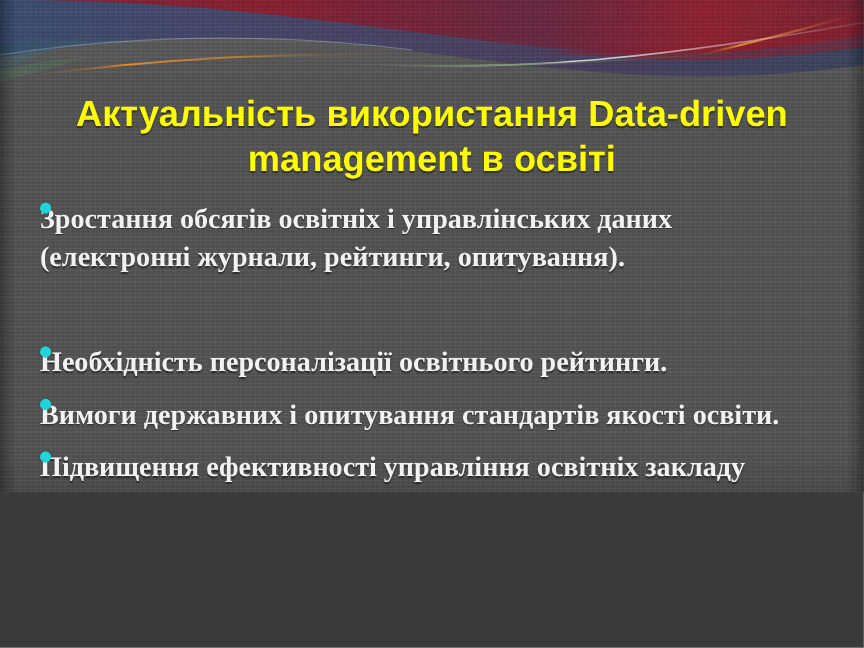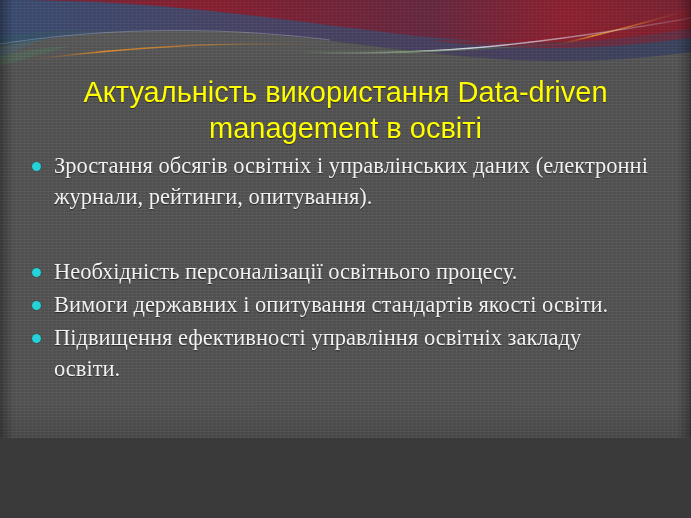--- a/index.html
+++ b/index.html
@@ -4,25 +4,26 @@
 <title>Slide</title>
 <style>
   html, body {
     margin: 0;
     padding: 0;
     background: #3a3a3a;
   }
   #slide {
     position: relative;
     width: 691px;
-    height: 438px;
+    height: 394px;
     overflow: hidden;
     background-color: #565656;
     font-family: "Liberation Serif", serif;
     box-sizing: border-box;
+    font-weight: bold;
   }
 
   
   #texture {
     position: absolute;
     inset: 0;
     z-index: 3;
     pointer-events: none;
     background-image:
       repeating-linear-gradient(0deg,
@@ -96,20 +97,21 @@
     margin: 0;
     padding: 0;
     list-style: none;
   }
   .bullet-row {
     position: relative;
     display: flex;
     align-items: flex-start;
     padding-left: 0;
     margin: 0 0 2px 0;
+    flex-direction: column;
   }
   .bullet-marker {
     flex: 0 0 auto;
     width: 22px;
     display: block;
     position: relative;
     top: 12px;
   }
   .bullet-marker i {
     display: block;
@@ -214,21 +216,21 @@
           <i></i>
         </span>
       <span class="bullet-text">Зростання обсягів освітніх і управлінських даних (електронні журнали, рейтинги, опитування).</span>
     </li>
 
 
     <li class="bullet-row">
       <span class="bullet-marker">
           <i></i>
         </span>
-      <span class="bullet-text">Необхідність персоналізації освітнього процесу.</span>
+      <span class="bullet-text">Необхідність персоналізації освітнього рейтинги.</span>
     </li>
 
     <li class="bullet-row">
       <span class="bullet-marker">
           <i></i>
         </span>
       <span class="bullet-text">Вимоги державних і опитування стандартів якості освіти.</span>
     </li>
 
     <li class="bullet-row">

